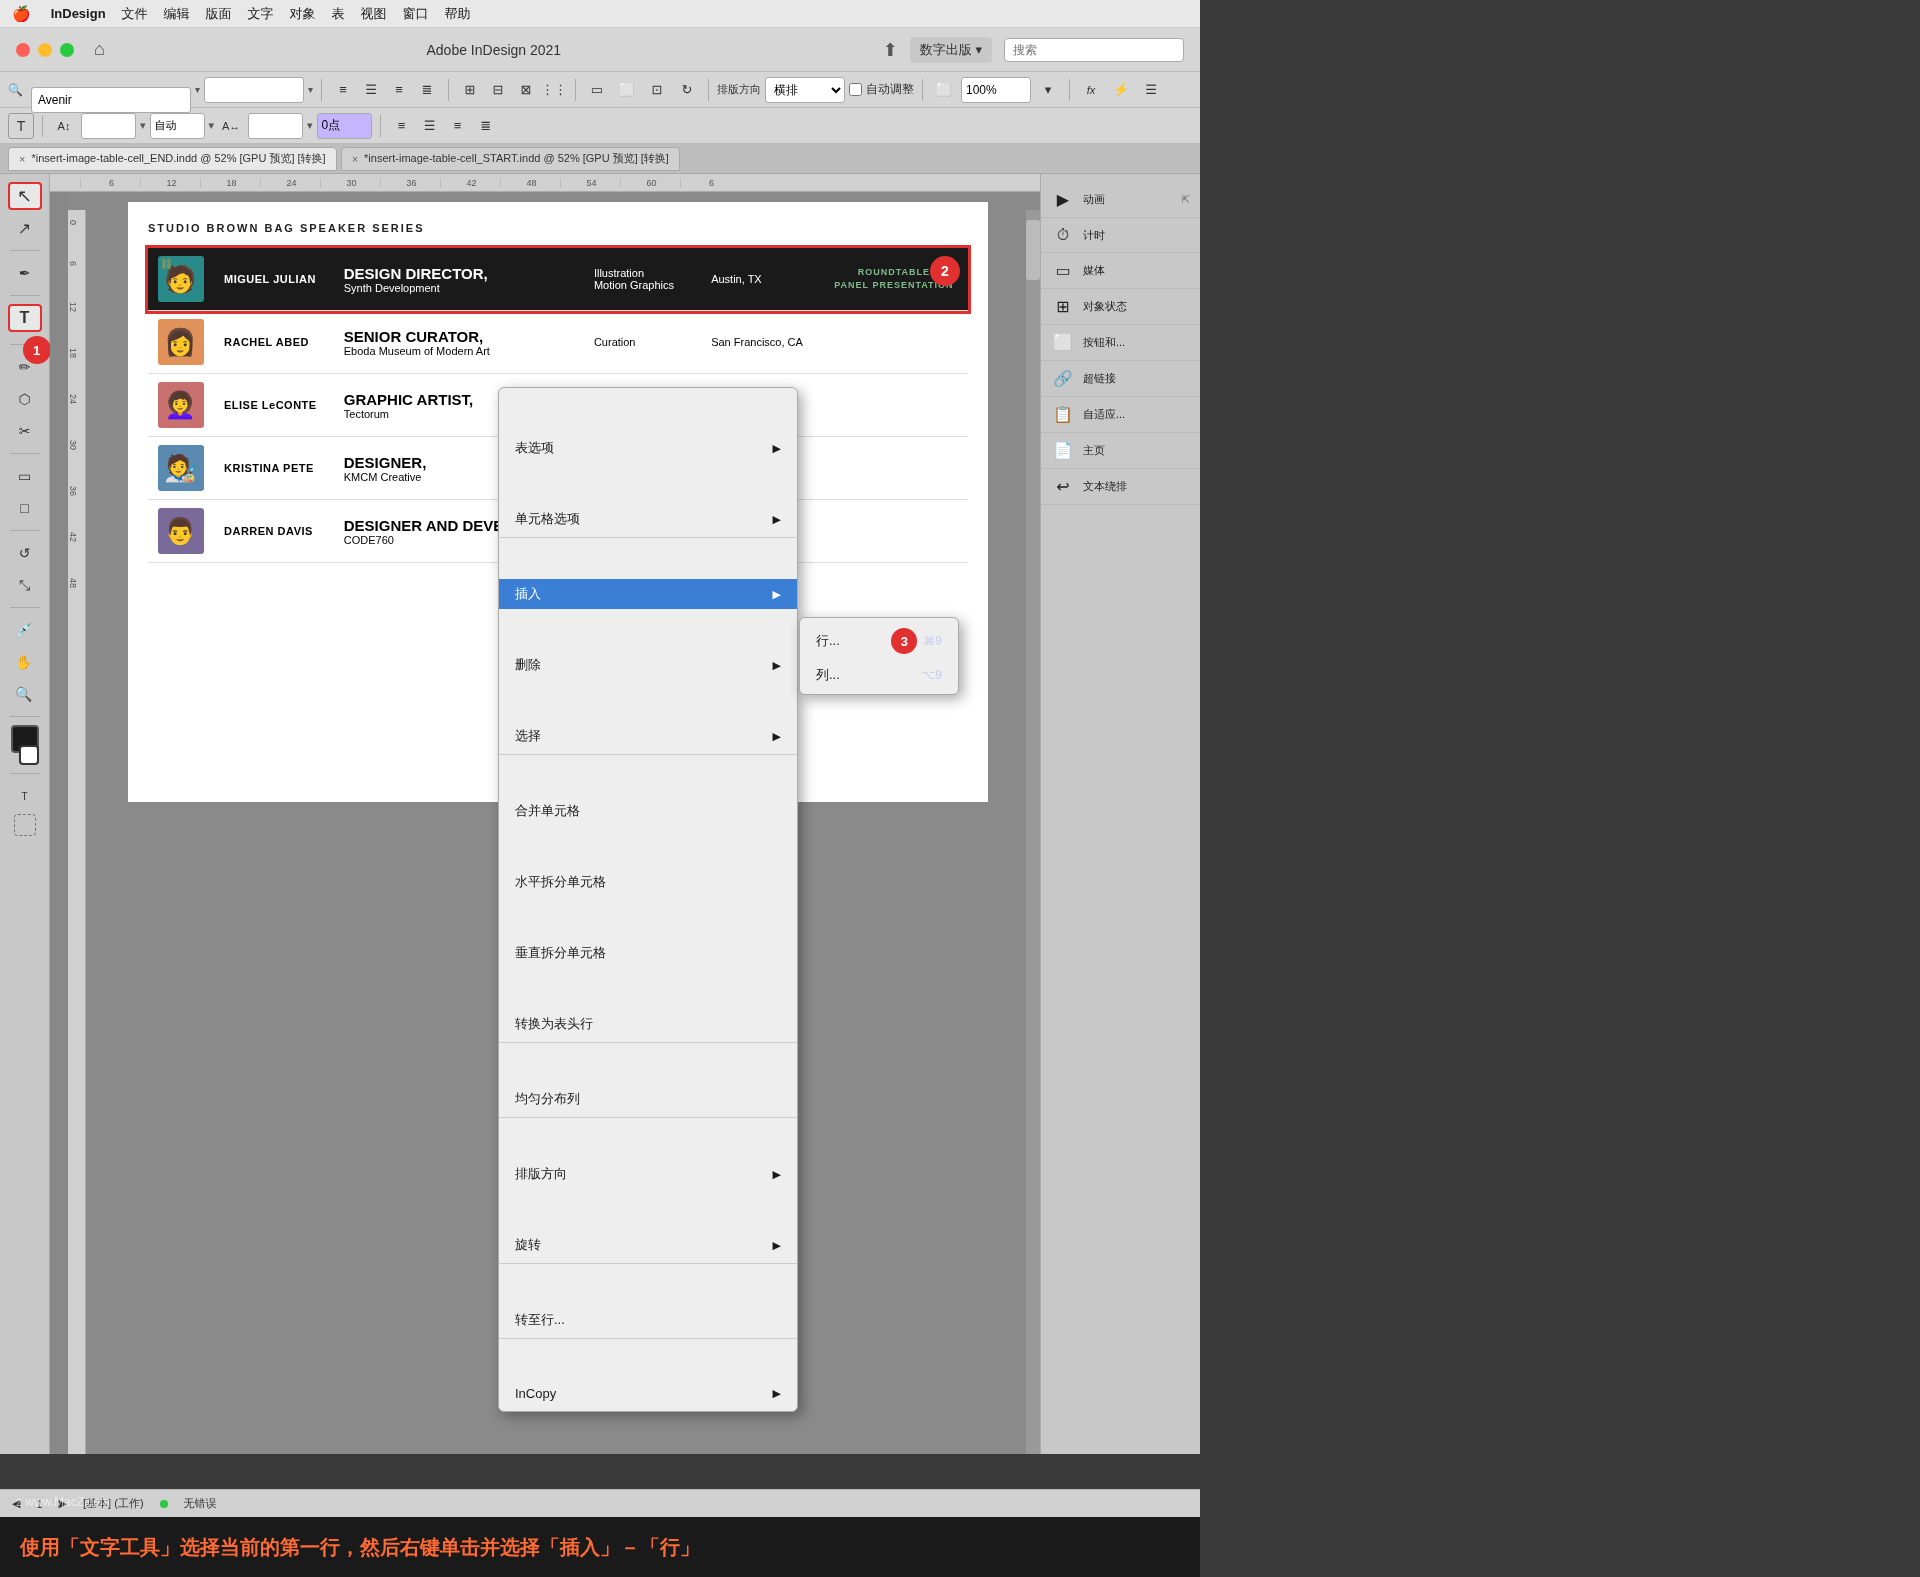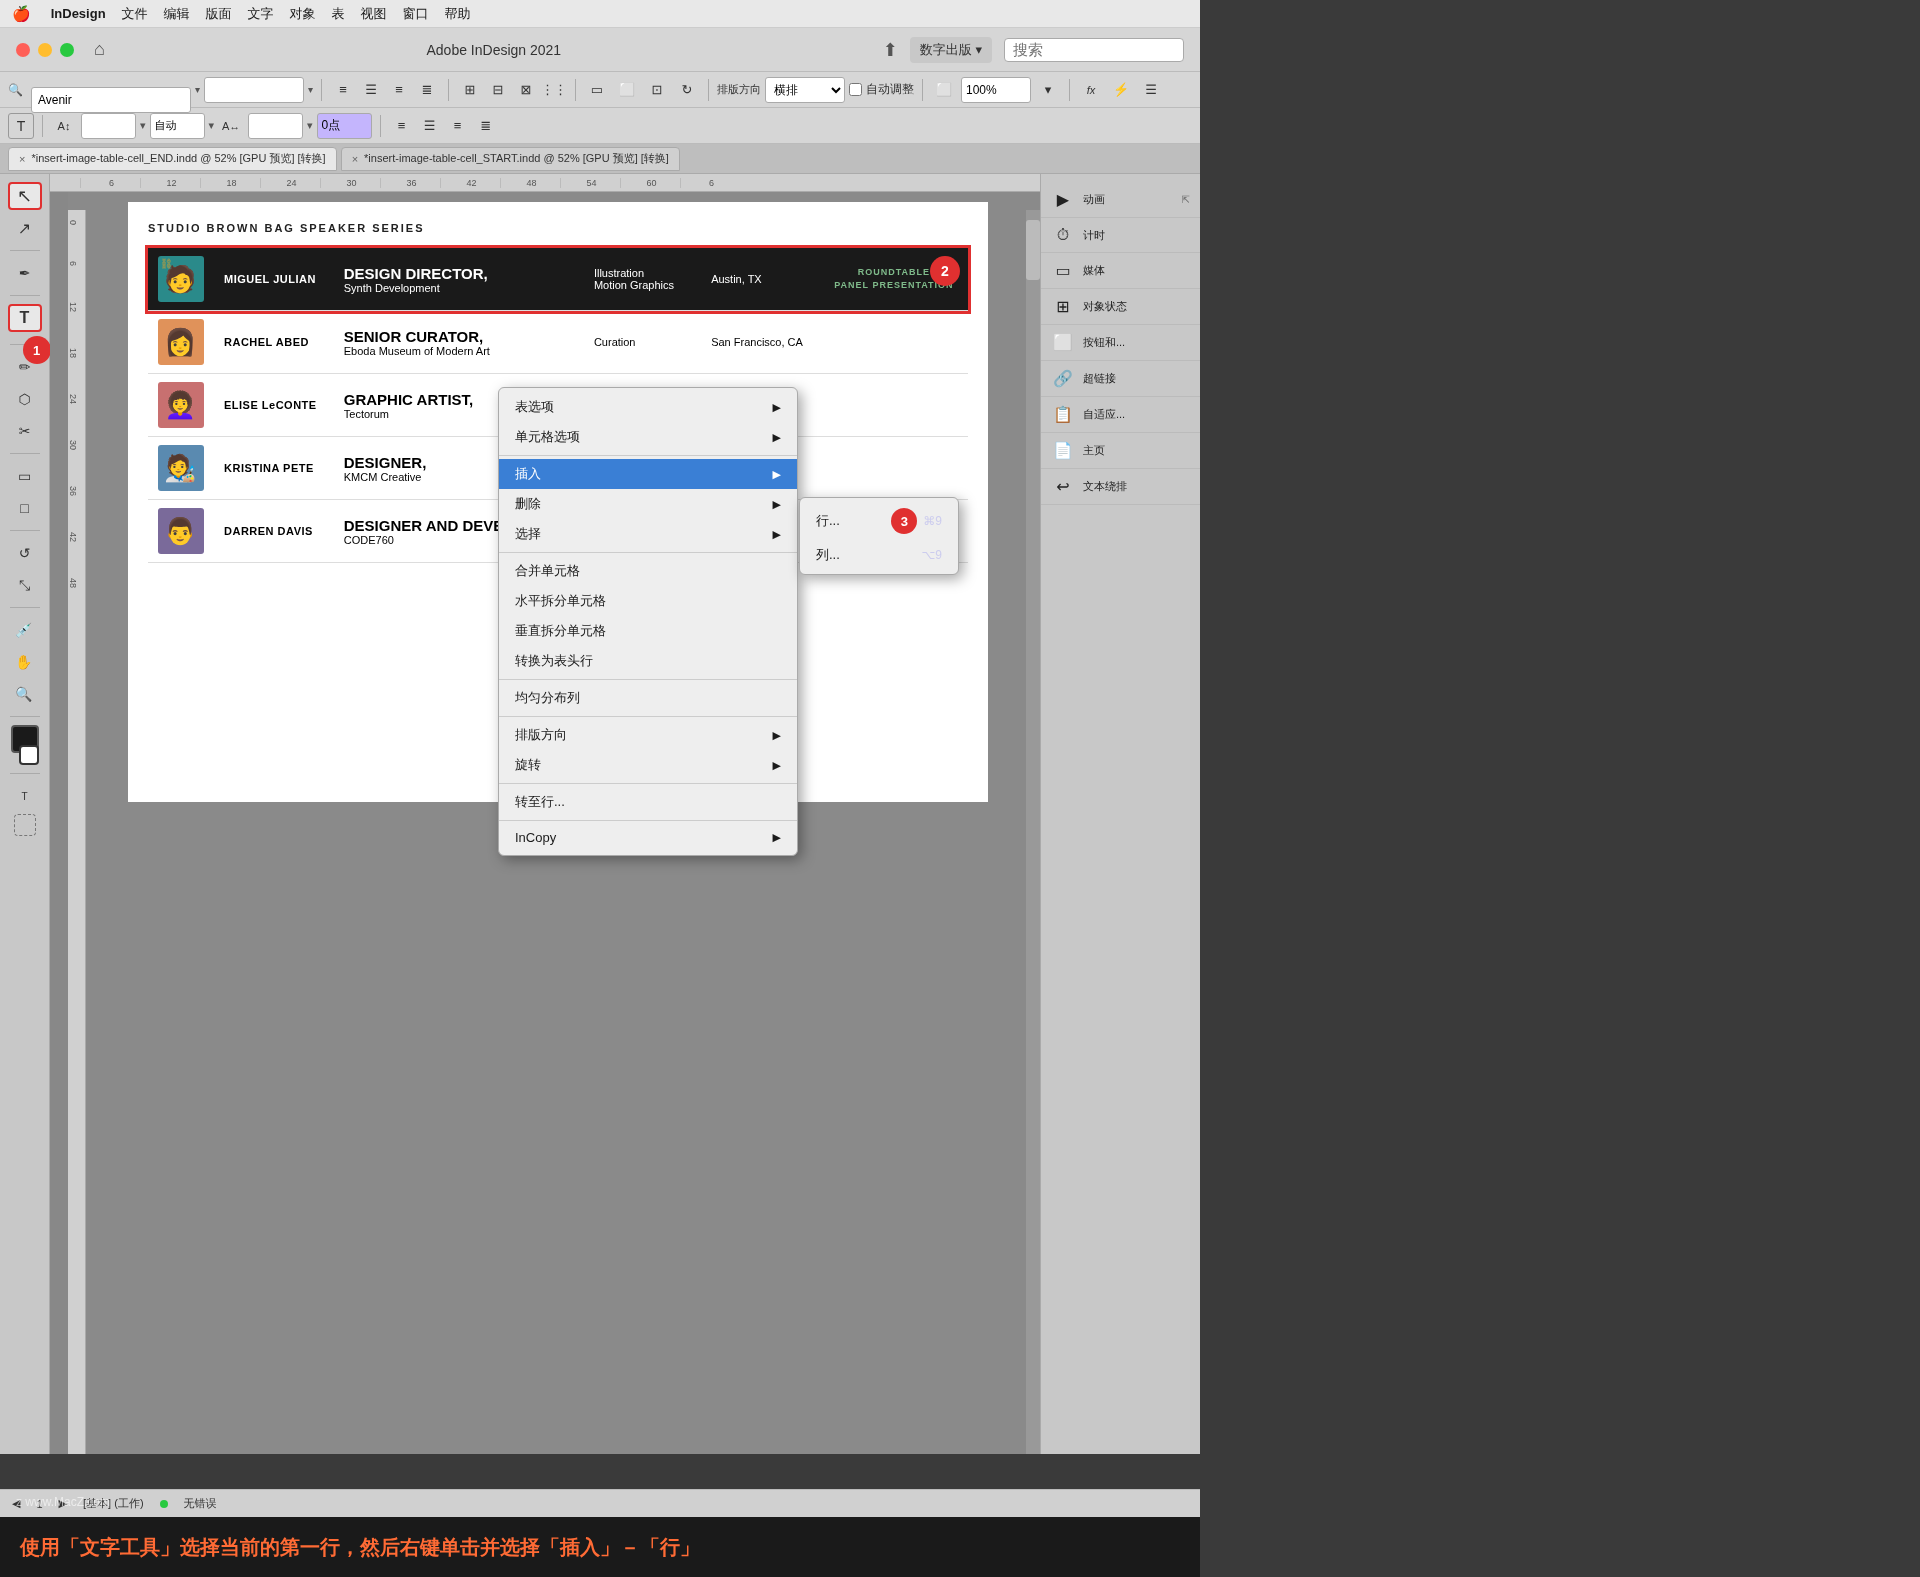--- a/index.html
+++ b/index.html
@@ -34,21 +34,21 @@
     .window-controls { display: flex; gap: 8px; align-items: center; }
     .window-btn { width: 14px; height: 14px; border-radius: 50%; border: none; cursor: pointer; }
     .btn-close { background: #ff5f57; }
     .btn-min { background: #ffbd2e; }
     .btn-max { background: #28c940; }
     .home-icon { margin-left: 12px; font-size: 18px; color: #555; cursor: pointer; }
     .title-center { font-size: 14px; color: #333; font-weight: 500; }
     .title-right { display: flex; align-items: center; gap: 12px; }
     .upload-btn { font-size: 18px; color: #555; cursor: pointer; }
     .digital-pub { font-size: 13px; color: #333; background: #c8c8c8; padding: 4px 10px; border-radius: 4px; cursor: pointer; }
-    .search-box { width: 180px; height: 24px; background: white; border: 1px solid #aaa; border-radius: 4px; padding: 0 8px; font-size: 15px; }
+    .search-box { width: 180px; height: 24px; background: white; border: 1px solid #aaa; border-radius: 4px; padding: 0 8px; font-size: 12px; }
 
     
     .toolbar1 {
       height: 36px;
       background: #d6d6d6;
       display: flex;
       align-items: center;
       padding: 0 8px;
       gap: 4px;
       border-bottom: 1px solid #bbb;
@@ -256,20 +256,21 @@
       padding: 4px 0;
       font-size: 13px;
     }
     .cm-item {
       padding: 6px 16px;
       color: #1a1a1a;
       cursor: pointer;
       display: flex;
       justify-content: space-between;
       align-items: center;
+      margin-top: 41px;
     }
     .cm-item.highlighted { background: #3a7fd5; color: white; }
     .cm-item .arrow { font-size: 11px; }
     .cm-sep { height: 1px; background: #ccc; margin: 3px 0; }
     .cm-shortcut { font-size: 12px; color: #666; }
     .cm-item.highlighted .cm-shortcut { color: #cce; }
 
     
     .submenu {
       position: absolute;

